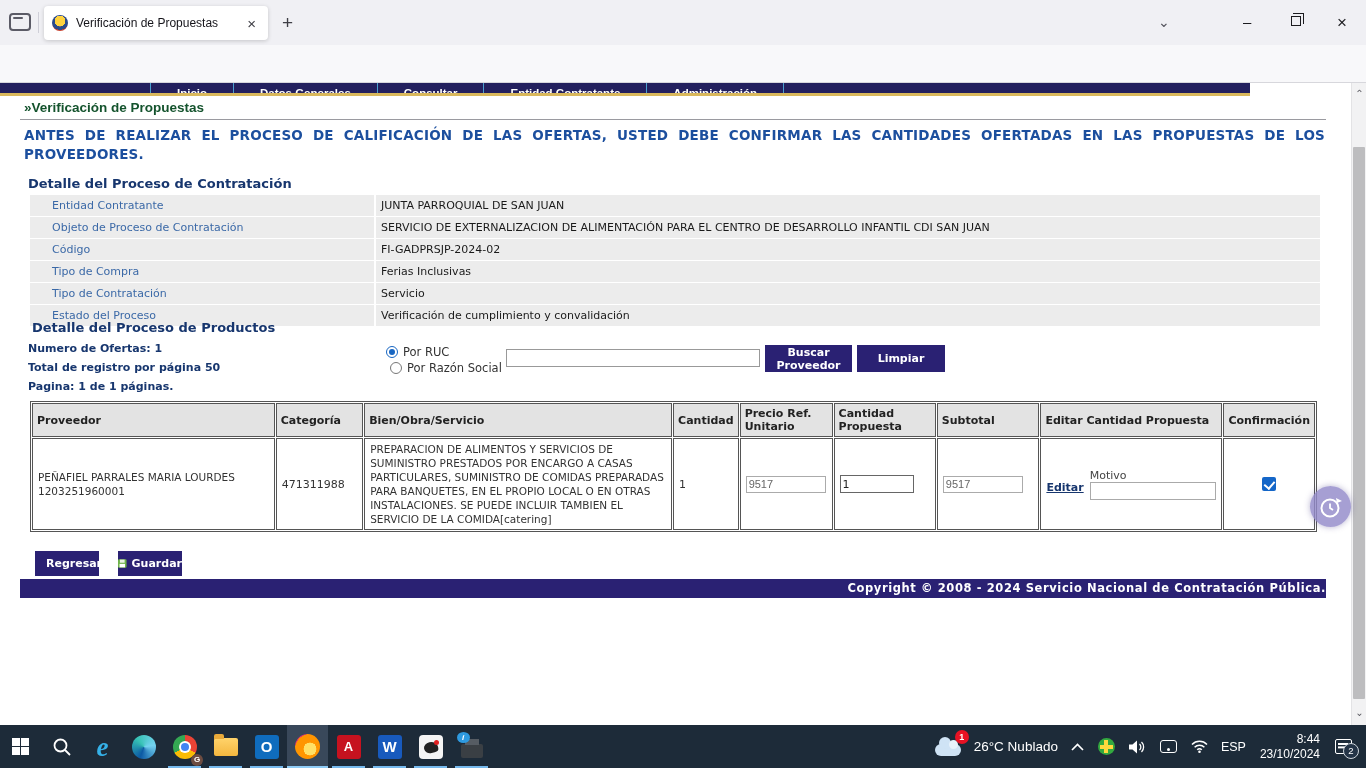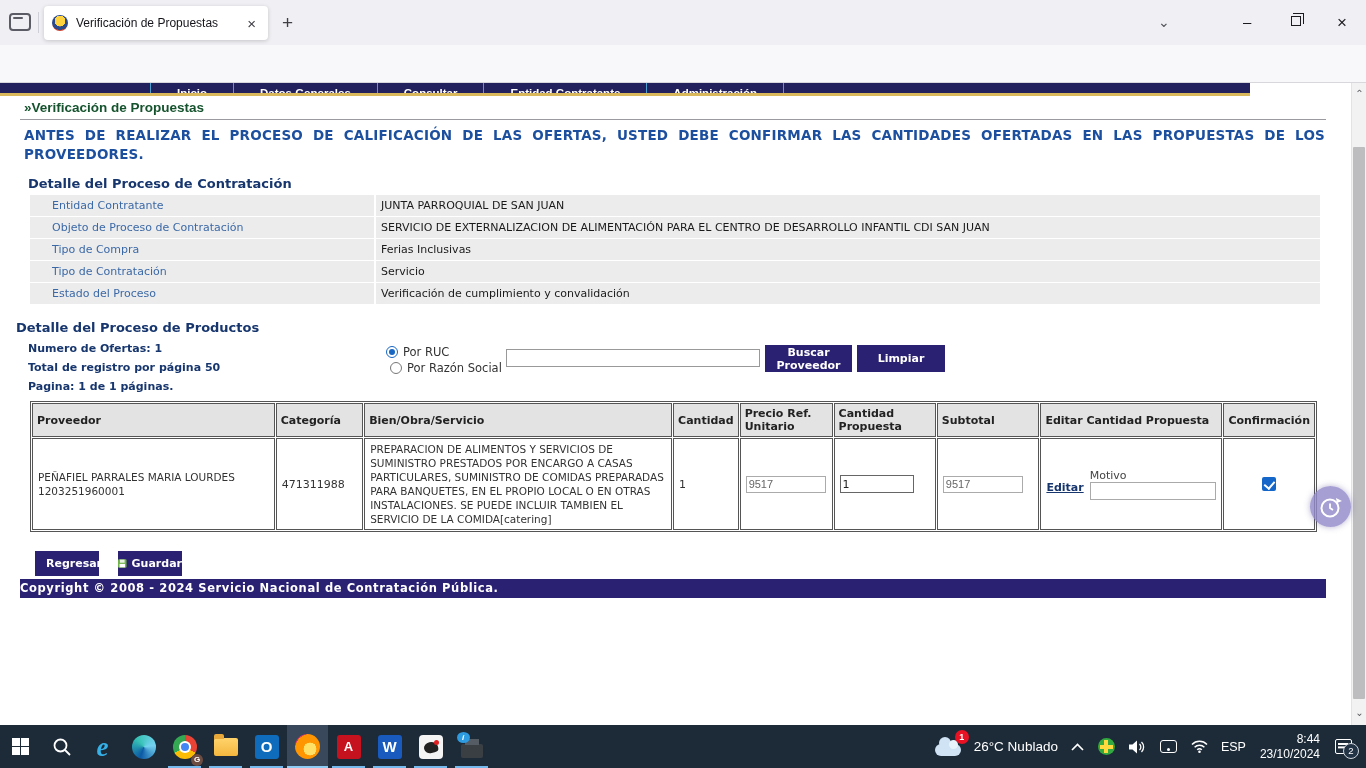--- a/index.html
+++ b/index.html
@@ -55,21 +55,21 @@
 
   table.prod { border-collapse:separate; border-spacing:1px; background:#fff; border:1px solid #555; }
   table.prod th { background:#e3e3e3; border:1px solid #555; font-size:11px; color:#222; text-align:left; padding:3px 4px; font-family:"DejaVu Sans", sans-serif; font-weight:bold; vertical-align:middle; }
   table.prod td { border:1px solid #555; font-size:11px; color:#333; padding:3px 5px; vertical-align:middle; font-family:"DejaVu Sans", sans-serif; background:#fff; }
   .celltext { font-size:10.5px; line-height:14px; }
   .roinput { border:1px solid #ababab; color:#666; font-size:11px; height:17px; padding:0 2px; background:#fff; font-family:Liberation Sans, sans-serif; }
   .edinput { border:1px solid #666; color:#222; font-size:11px; height:18px; padding:0 2px; background:#fff; font-family:"DejaVu Sans", sans-serif; }
   .editlink { color:#17366e; font-weight:bold; text-decoration:underline; font-size:11px; }
   .checkbox { width:14px; height:14px; background:#1466c8; border-radius:2px; position:relative; margin:0 auto; }
   .checkbox:before { content:""; position:absolute; left:3.5px; top:1.5px; width:5px; height:8px; border:solid #fff; border-width:0 2px 2px 0; transform:rotate(40deg); }
-  .footerbar { left:20px; top:496px; width:1306px; height:19px; background:#2a2173; color:#fff; font-size:11.5px; font-weight:bold; text-align:left; line-height:19px; font-family:"DejaVu Sans", sans-serif; letter-spacing:.6px; }
+  .footerbar { left:20px; top:496px; width:1306px; height:19px; background:#2a2173; color:#fff; font-size:11.5px; font-weight:bold; text-align:right; line-height:19px; font-family:"DejaVu Sans", sans-serif; letter-spacing:.6px; }
 
   
   .scroll { left:1351px; top:83px; width:15px; height:642px; background:#f2f2f3; border-left:1px solid #e3e3e5; }
   .sthumb { left:1px; top:64px; width:12px; height:552px; background:#bdbdbf; border-radius:1px; }
   .sarrow { width:15px; text-align:center; color:#5a5a60; font-size:10px; position:absolute; }
 
   
   .floatwidget { left:1310px; top:486px; width:41px; height:41px; border-radius:50%; background:rgba(146,138,201,.82); display:flex; align-items:center; justify-content:center; box-shadow:0 0 6px rgba(80,70,140,.4); }
 
   
@@ -204,34 +204,38 @@
   <div class="abs dettable">
     <div class="detrow">
         <div class="detlabel">Entidad Contratante</div>
         <div class="detvalue">JUNTA PARROQUIAL DE SAN JUAN</div>
       </div>
     <div class="detrow">
         <div class="detlabel">Objeto de Proceso de Contratación</div>
         <div class="detvalue">SERVICIO DE EXTERNALIZACION DE ALIMENTACIÓN PARA EL CENTRO DE DESARROLLO INFANTIL CDI SAN JUAN</div>
       </div>
     <div class="detrow">
+        <div class="detlabel">Código</div>
+        <div class="detvalue">FI-GADPRSJP-2024-02</div>
+      </div>
+    <div class="detrow">
         <div class="detlabel">Tipo de Compra</div>
         <div class="detvalue">Ferias Inclusivas</div>
       </div>
     <div class="detrow">
         <div class="detlabel">Tipo de Contratación</div>
         <div class="detvalue">Servicio</div>
       </div>
     <div class="detrow">
         <div class="detlabel">Estado del Proceso</div>
         <div class="detvalue">Verificación de cumplimiento y convalidación</div>
       </div>
   </div>
 
-  <div class="abs sechead" style="left:16px; top:237px;">Detalle del Proceso de Productos</div>
+  <div class="abs sechead" style="left:32px; top:237px;">Detalle del Proceso de Productos</div>
   <div class="abs infoline" style="left:28px; top:259px;">Numero de Ofertas: 1</div>
   <div class="abs infoline" style="left:28px; top:278px;">Total de registro por página 50</div>
   <div class="abs infoline" style="left:28px; top:297px;">Pagina: 1 de 1 páginas.</div>
 
   <div class="abs radiorow" style="left:386px; top:262px;">
     <span class="radio sel"></span>
     <span>Por RUC</span>
   </div>
   <div class="abs radiorow" style="left:390px; top:278px;">
     <span class="radio"></span>

